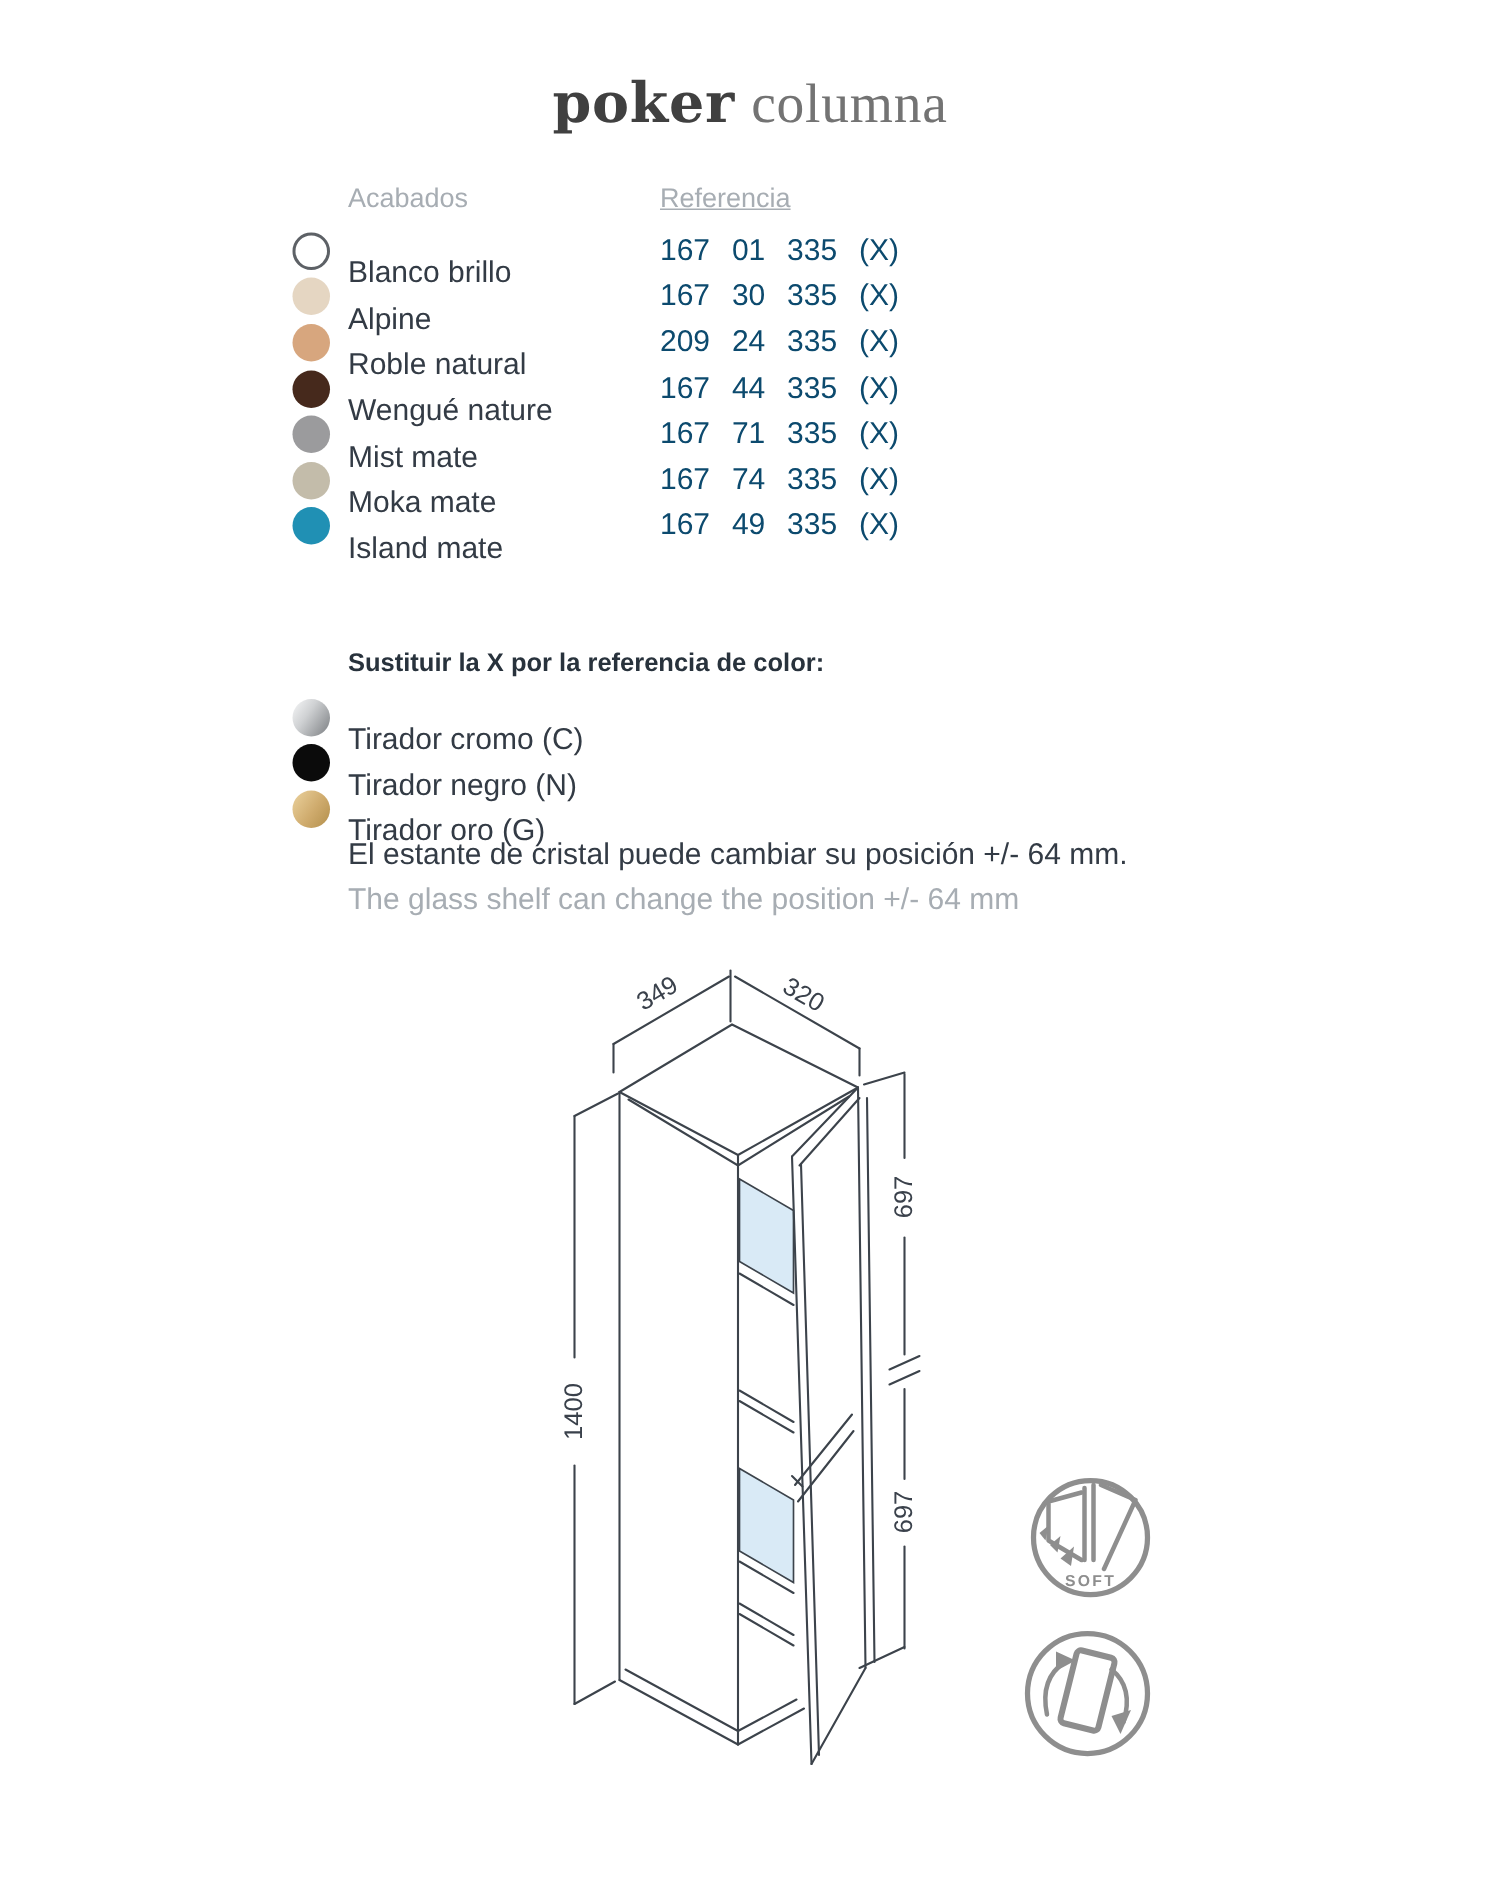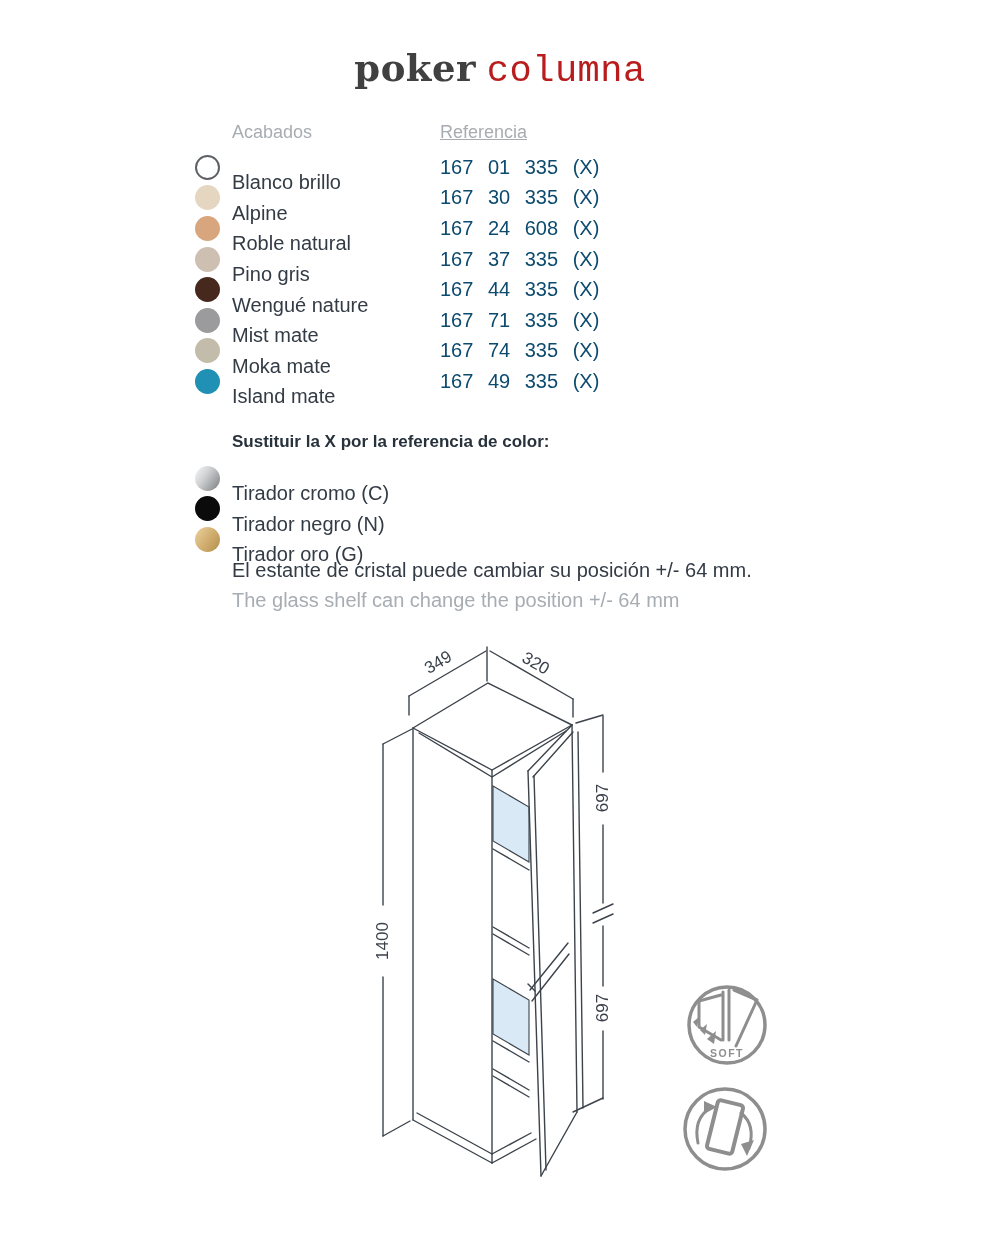--- a/index.html
+++ b/index.html
@@ -1,20 +1,20 @@
 <!DOCTYPE html>
 <html><head>
 <meta charset="utf-8">
 <style>
   html,body{margin:0;padding:0;background:#ffffff;}
   body{width:1000px;height:1257px;position:relative;font-family:"Liberation Sans",sans-serif;overflow:hidden;}
 
   .page-title{position:absolute;top:46px;left:0;width:1000px;text-align:center;font-size:37px;letter-spacing:.5px;}
   .page-title .brand{font-family:"DejaVu Serif",serif;font-weight:700;color:#404040;}
-  .page-title .product{font-family:Liberation Mono, monospace;font-weight:400;color:#b91c1c;}
+  .page-title .product{font-family:Liberation Serif, serif;font-weight:400;color:#737373;}
 
   .finish-table{position:absolute;left:195px;top:118px;width:480px;}
   .tbl-header{position:relative;height:34px;color:#a7adb3;font-size:18px;}
   .tbl-header .h-fin{position:absolute;left:37px;top:4px;}
   .tbl-header .h-ref{position:absolute;left:245px;top:4px;text-decoration:underline;}
   .f-row{display:flex;align-items:center;height:30.6px;}
   .swatch{width:25px;height:25px;border-radius:50%;flex:0 0 25px;margin-right:12px;box-sizing:border-box;}
   .sw-chrome{background:linear-gradient(125deg,#f2f3f4 5%,#cfd1d3 40%,#8f9295 85%);}
   .sw-gold{background:linear-gradient(125deg,#e6cb95 10%,#cfab6d 55%,#b6924f 95%);}
   .f-name{width:208px;font-size:20px;color:#333b45;margin-top:31px;}
@@ -54,26 +54,21 @@
         <span class="f-ref">167 01 335 (X)</span>
       </div>
       <div class="f-row">
         <span class="swatch" style="background: rgb(229, 214, 194);"></span>
         <span class="f-name">Alpine</span>
         <span class="f-ref">167 30 335 (X)</span>
       </div>
       <div class="f-row">
         <span class="swatch" style="background: rgb(215, 166, 126);"></span>
         <span class="f-name">Roble natural</span>
-        <span class="f-ref">167 24 608 (X)</span>
-      </div>
-      <div class="f-row">
-        <span class="swatch" style="background: rgb(205, 191, 178);"></span>
-        <span class="f-name">Pino gris</span>
-        <span class="f-ref">167 37 335 (X)</span>
+        <span class="f-ref">209 24 335 (X)</span>
       </div>
       <div class="f-row">
         <span class="swatch" style="background: rgb(70, 41, 28);"></span>
         <span class="f-name">Wengué nature</span>
         <span class="f-ref">167 44 335 (X)</span>
       </div>
       <div class="f-row">
         <span class="swatch" style="background: rgb(155, 155, 157);"></span>
         <span class="f-name">Mist mate</span>
         <span class="f-ref">167 71 335 (X)</span>

